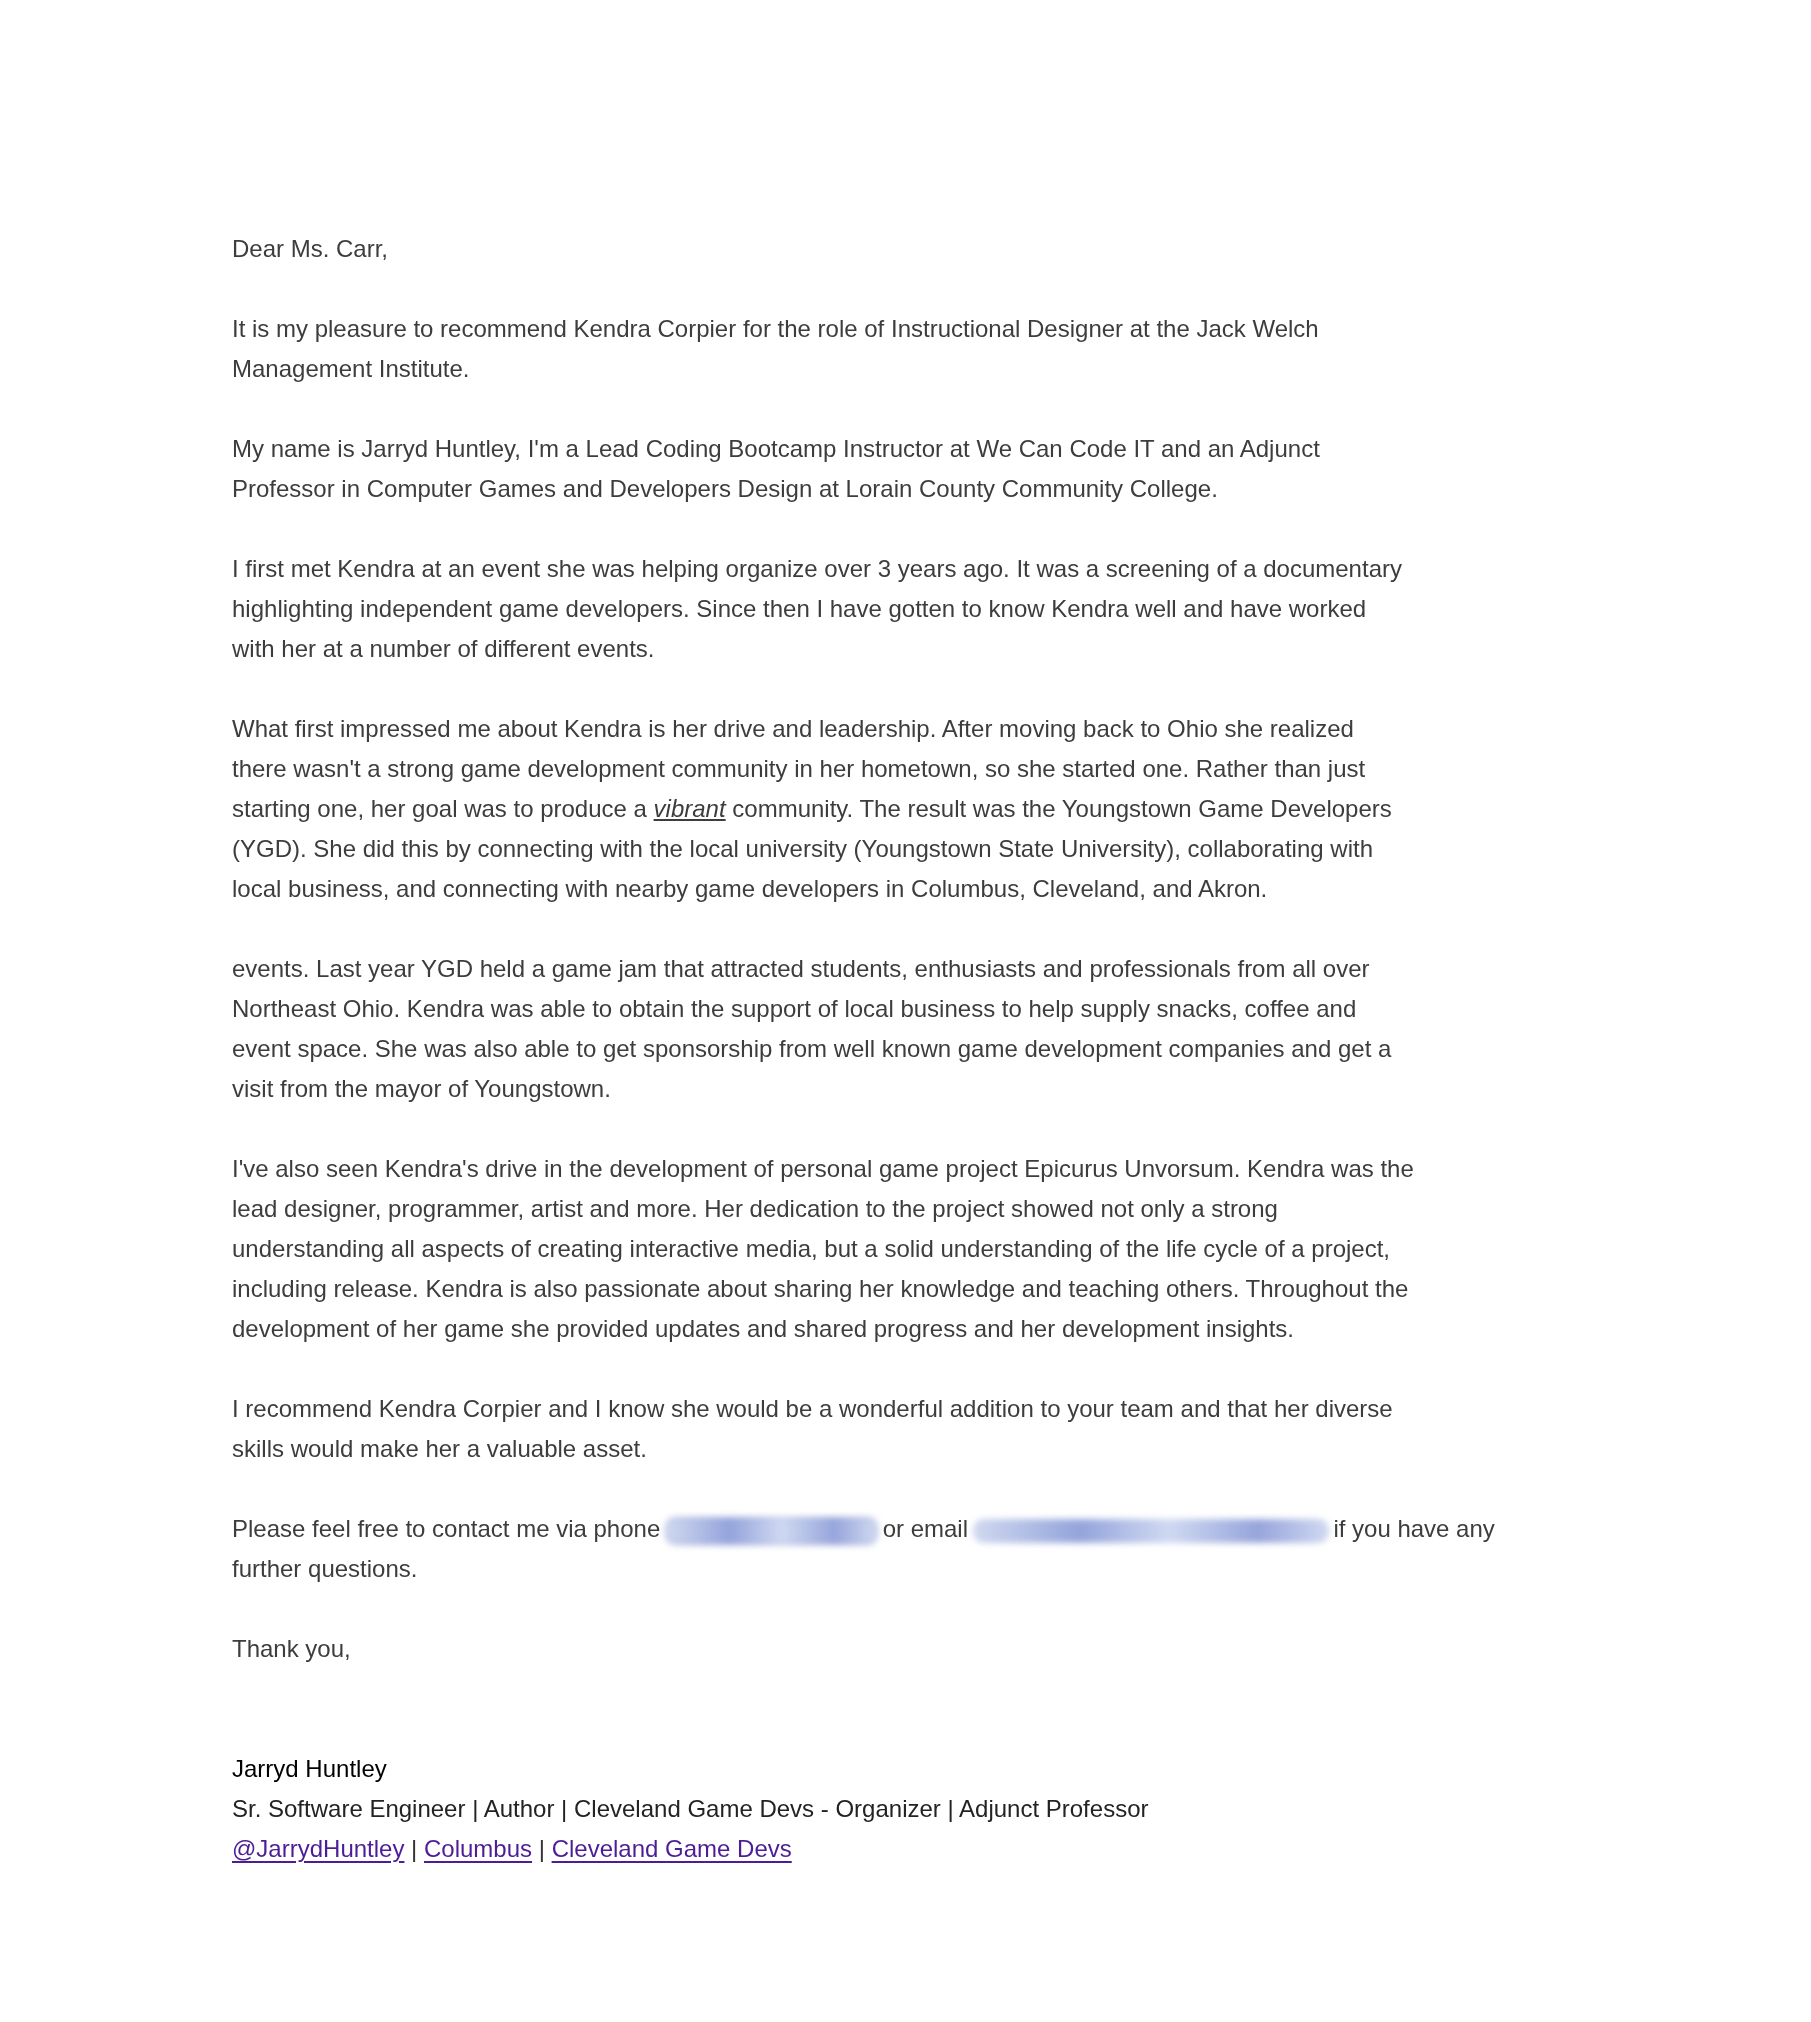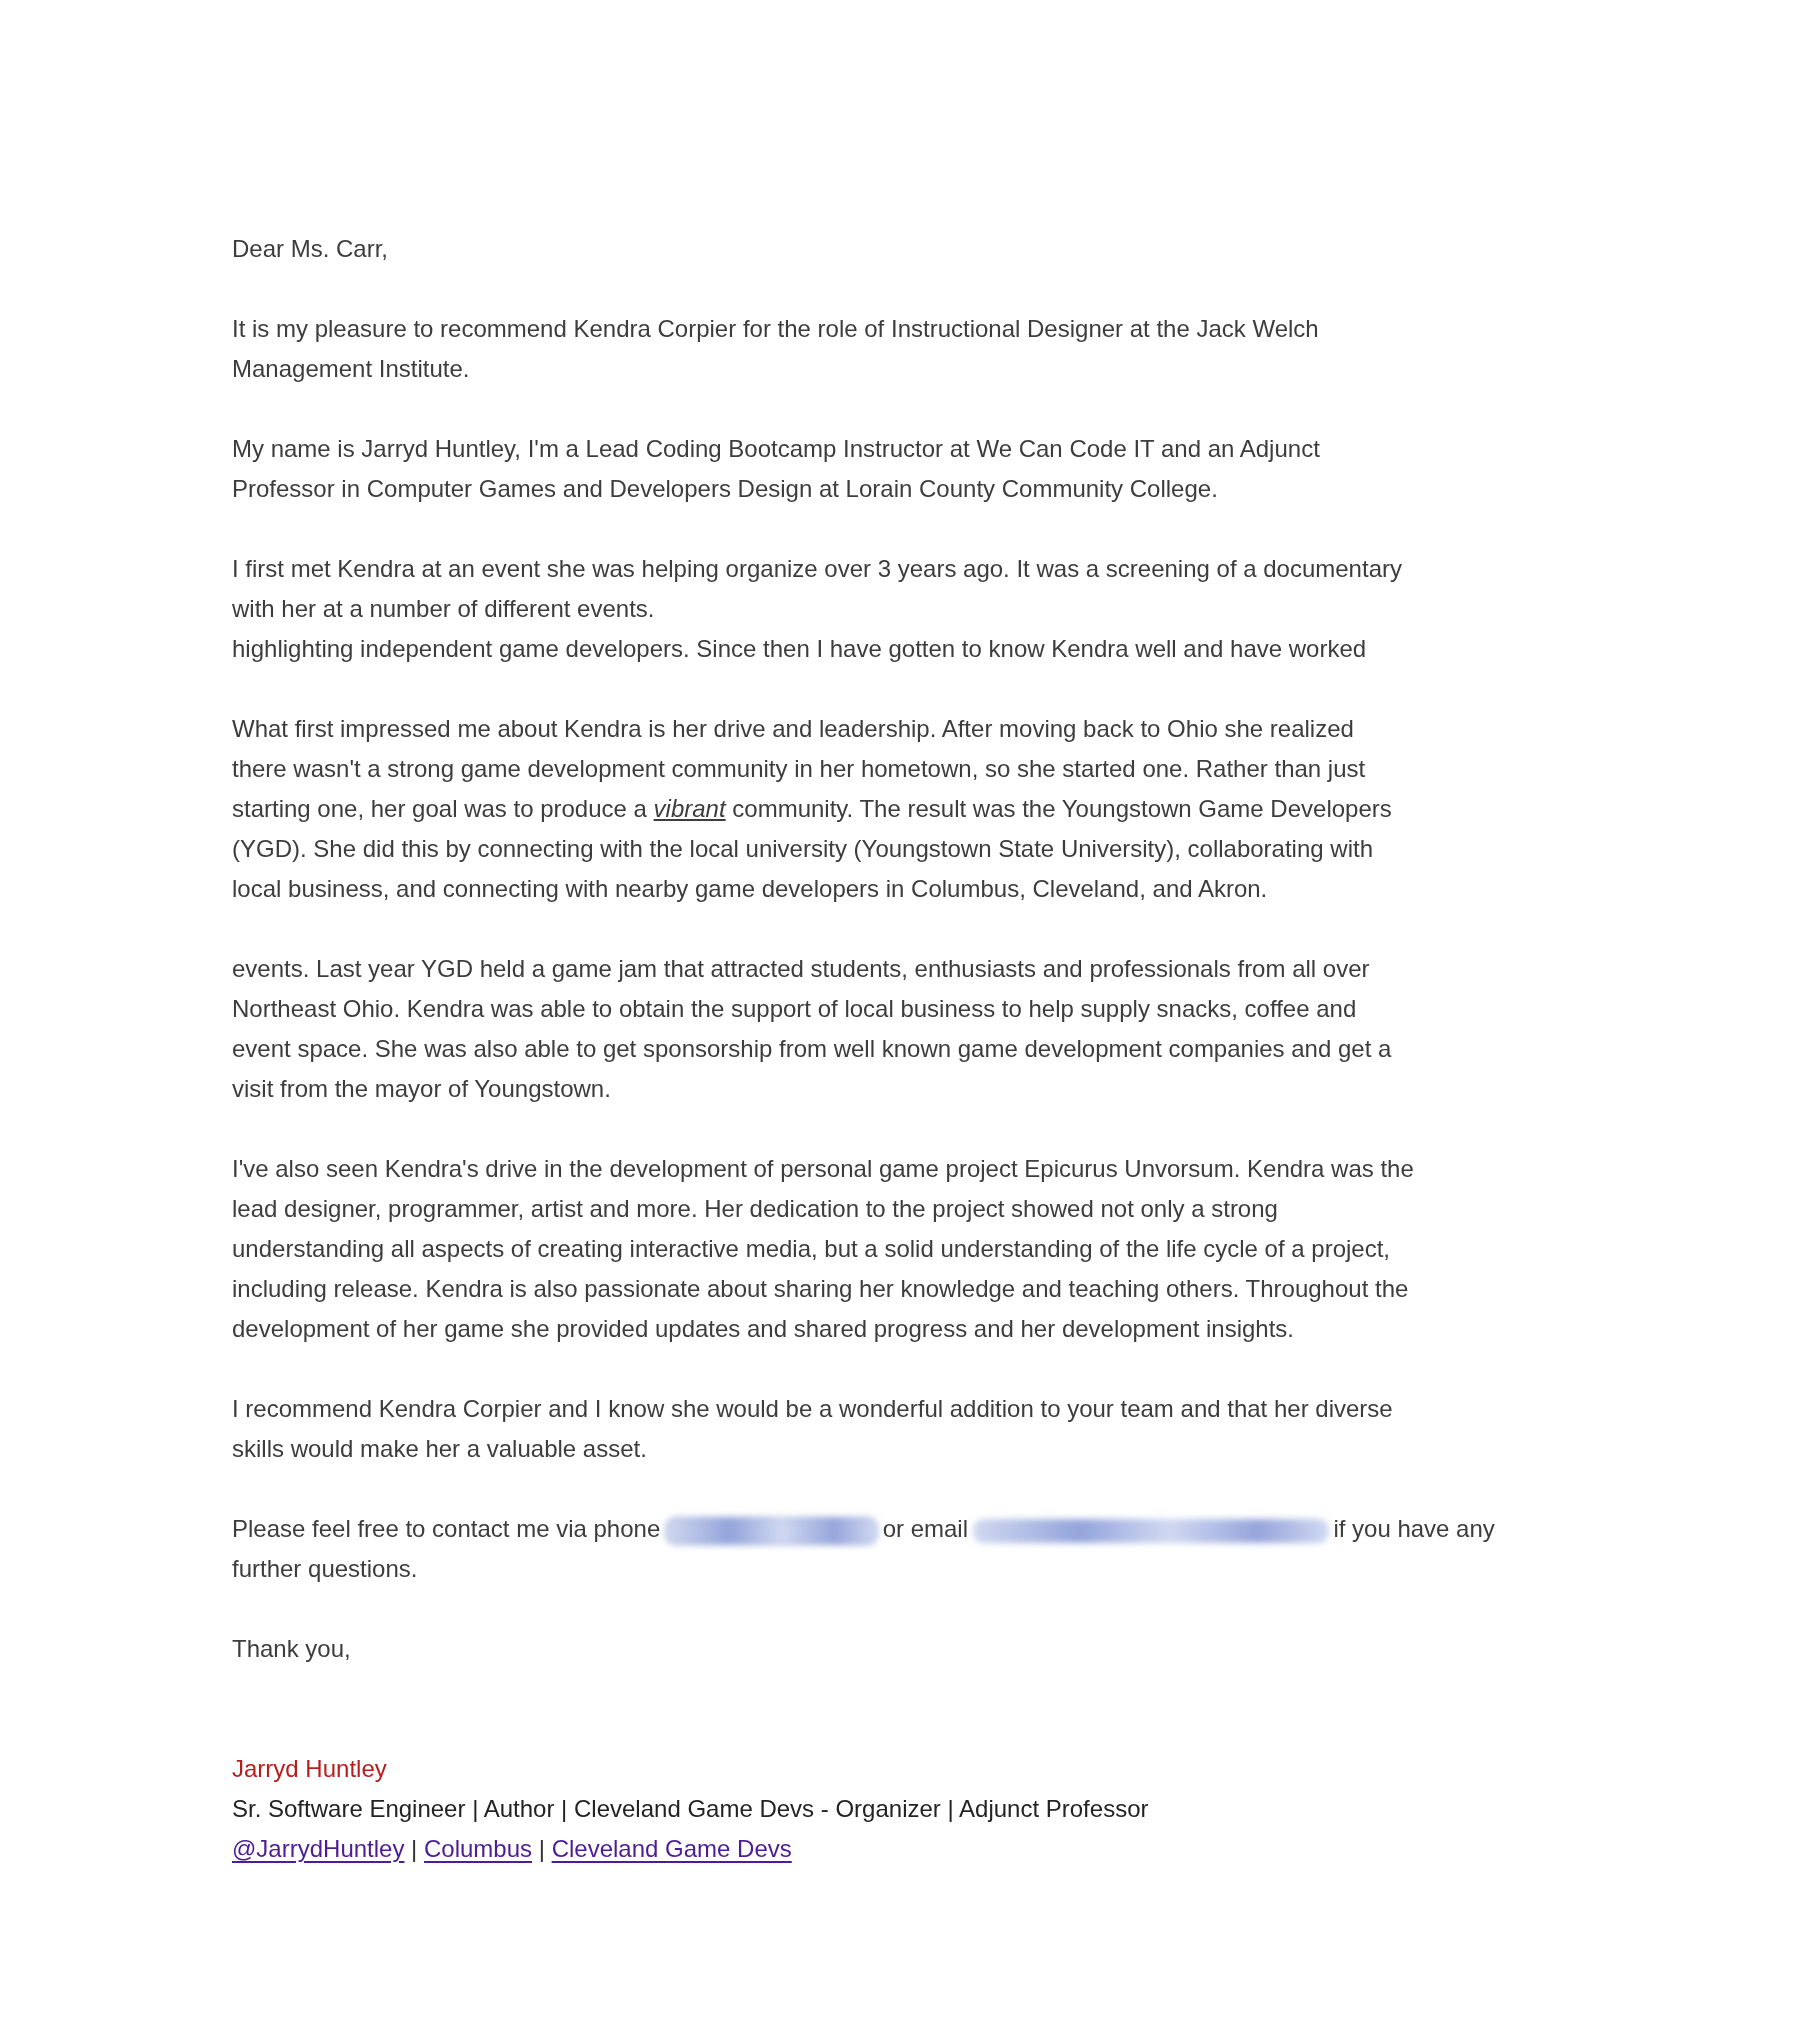--- a/index.html
+++ b/index.html
@@ -40,21 +40,21 @@
       margin: 0 4.7px 0 4.7px;
       background: linear-gradient(90deg, rgba(120,145,210,0.35), rgba(90,115,200,0.65) 30%, rgba(150,170,225,0.45) 55%, rgba(80,105,195,0.6) 80%, rgba(140,160,220,0.4));
       filter: blur(3.2px);
       cursor: text;
     }
     .redacted.phone { width: 209px; border: 2.4px solid rgba(130,150,200,0.4); }
     .redacted.email { width: 356px; }
     .sig {
       margin: 0;
     }
-    .sig .name { color: #b91c1c; }
+    .sig .name { color: #000000; }
     .sig .titles { color: #232323; }
     .sig a {
       color: #4c1d95;
       text-decoration: underline;
       text-underline-offset: 4px;
       text-decoration-thickness: 1.6px;
     }
     .sep { color: #333; }
   </style>
 </head>
@@ -71,22 +71,22 @@
     <span class="line">Management Institute.</span>
   </p>
 
   <p class="para">
     <span class="line">My name is Jarryd Huntley, I'm a Lead Coding Bootcamp Instructor at We Can Code IT and an Adjunct</span>
     <span class="line">Professor in Computer Games and Developers Design at Lorain County Community College.</span>
   </p>
 
   <p class="para">
     <span class="line">I first met Kendra at an event she was helping organize over 3 years ago. It was a screening of a documentary</span>
+    <span class="line">highlighting independent game developers. Since then I have gotten to know Kendra well and have worked</span>
     <span class="line">with her at a number of different events.</span>
-    <span class="line">highlighting independent game developers. Since then I have gotten to know Kendra well and have worked</span>
   </p>
 
   <p class="para">
     <span class="line">What first impressed me about Kendra is her drive and leadership. After moving back to Ohio she realized</span>
     <span class="line">there wasn't a strong game development community in her hometown, so she started one. Rather than just</span>
     <span class="line"><span>starting one, her goal was to produce a </span><em>vibrant</em><span> community. The result was the Youngstown Game Developers</span></span>
     <span class="line">(YGD). She did this by connecting with the local university (Youngstown State University), collaborating with</span>
     <span class="line">local business, and connecting with nearby game developers in Columbus, Cleveland, and Akron.</span>
   </p>
 

